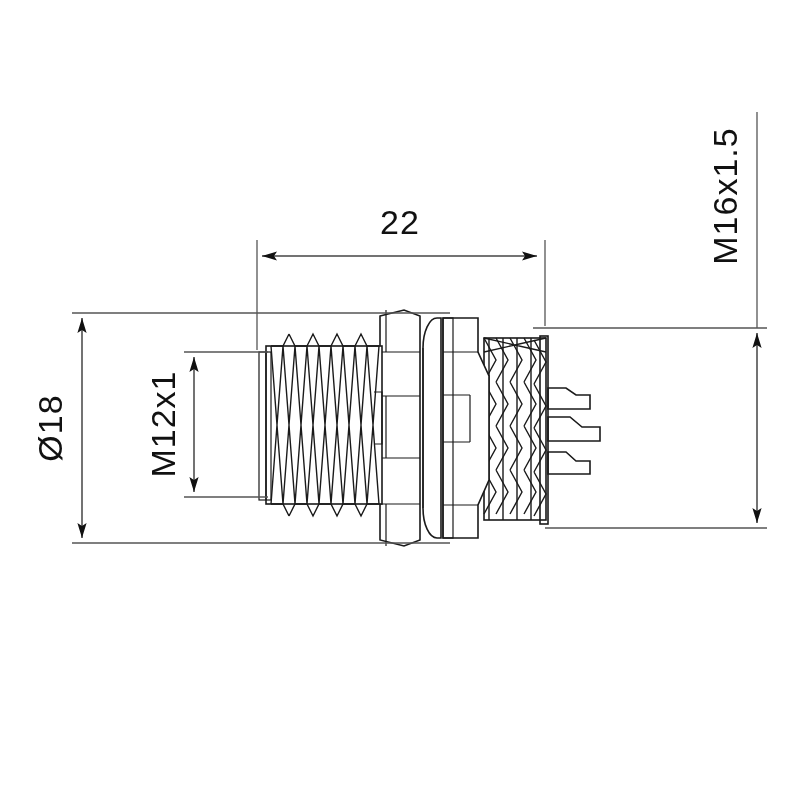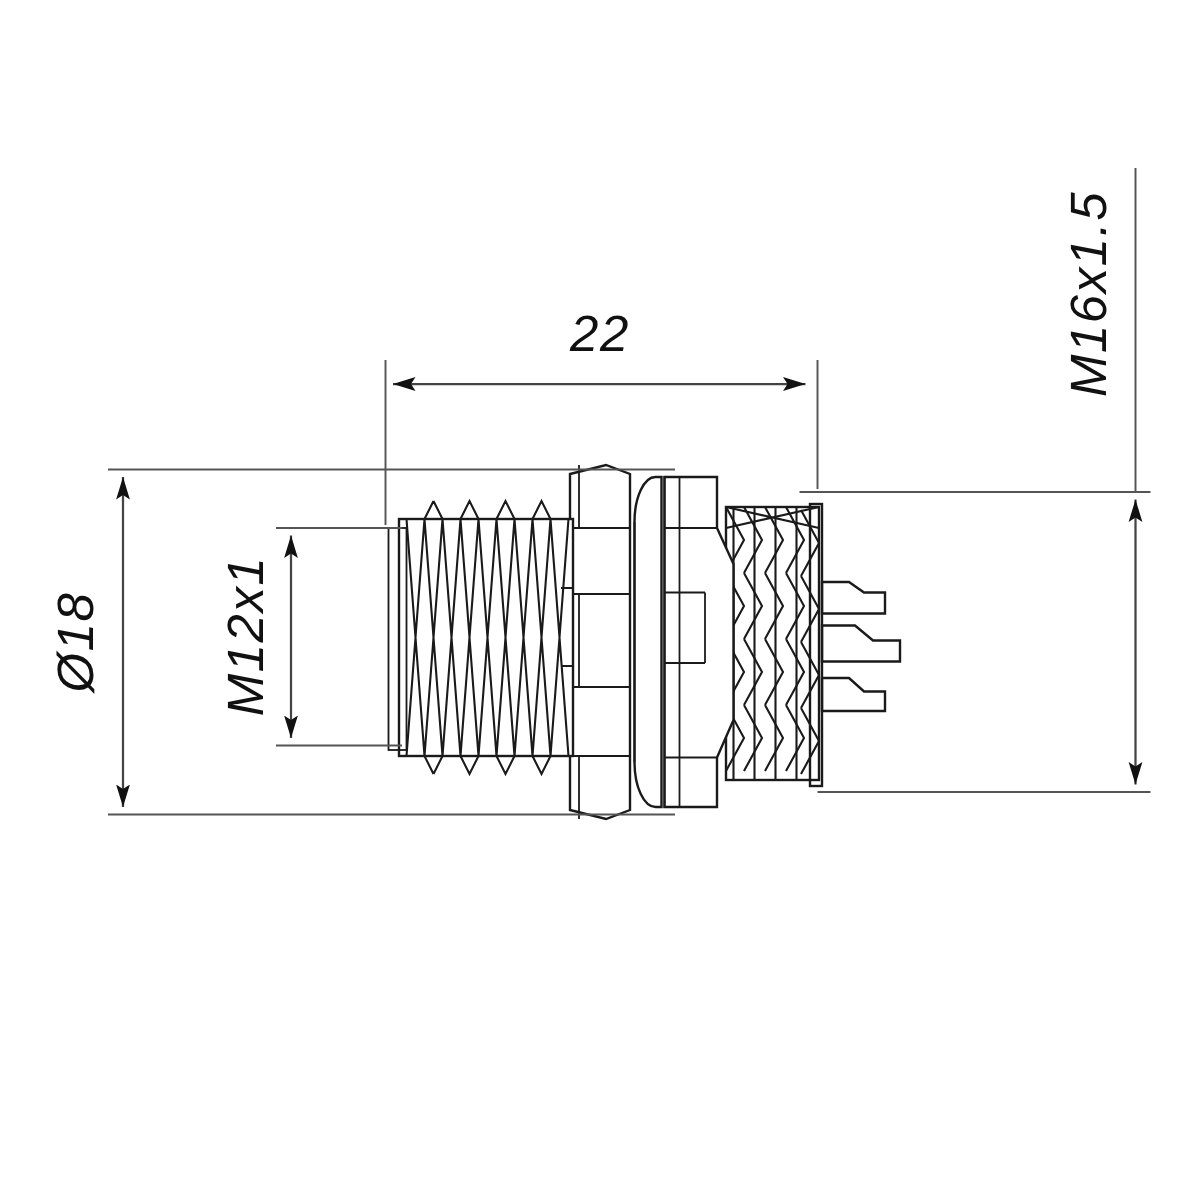--- a/index.html
+++ b/index.html
@@ -12,21 +12,20 @@
     width: 800px;
     height: 800px;
     overflow: hidden;
     font-family: "Liberation Sans", sans-serif;
   }
   #drawing-root {
     position: relative;
     width: 800px;
     height: 800px;
     background: #ffffff;
-    font-style: italic;
   }
   svg#tech-drawing {
     display: block;
     width: 800px;
     height: 800px;
   }
   .dim-text {
     font-family: "Liberation Sans", sans-serif;
     font-size: 34px;
     fill: #111111;

